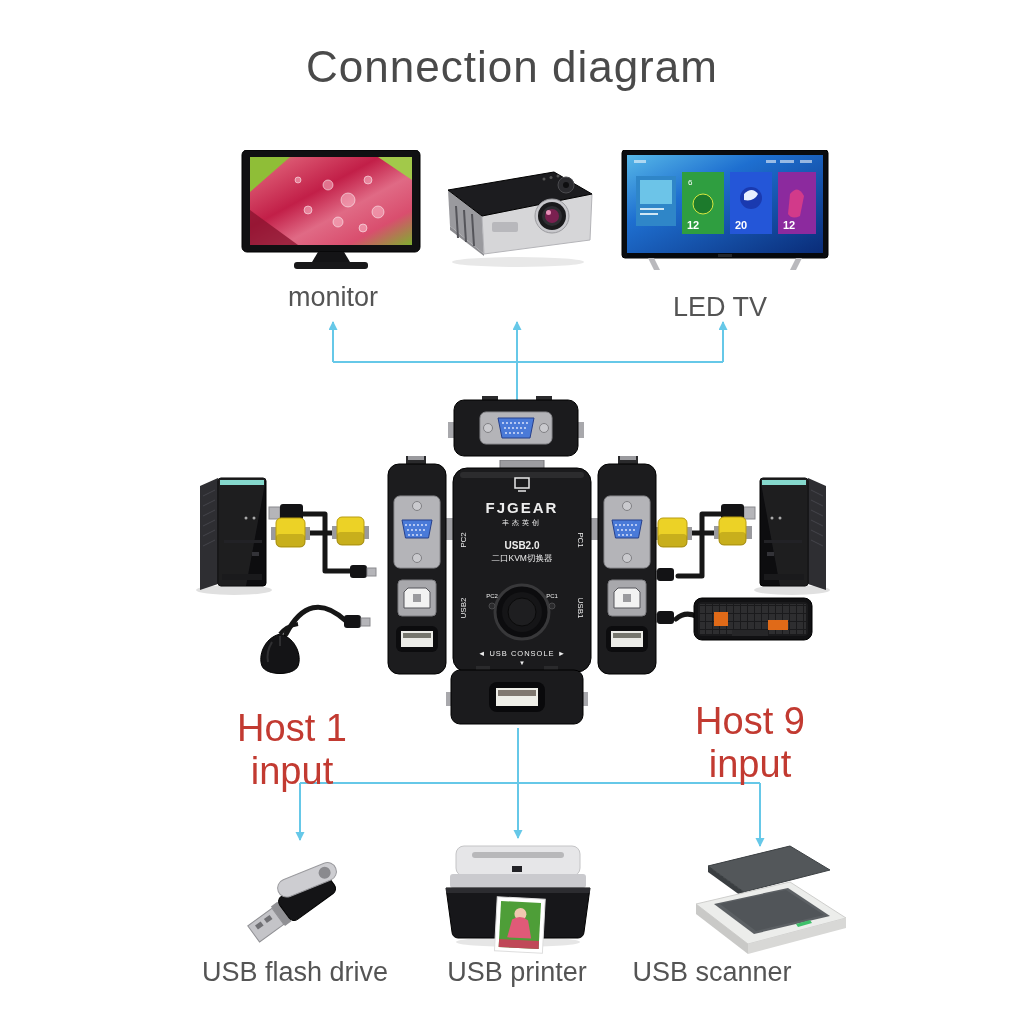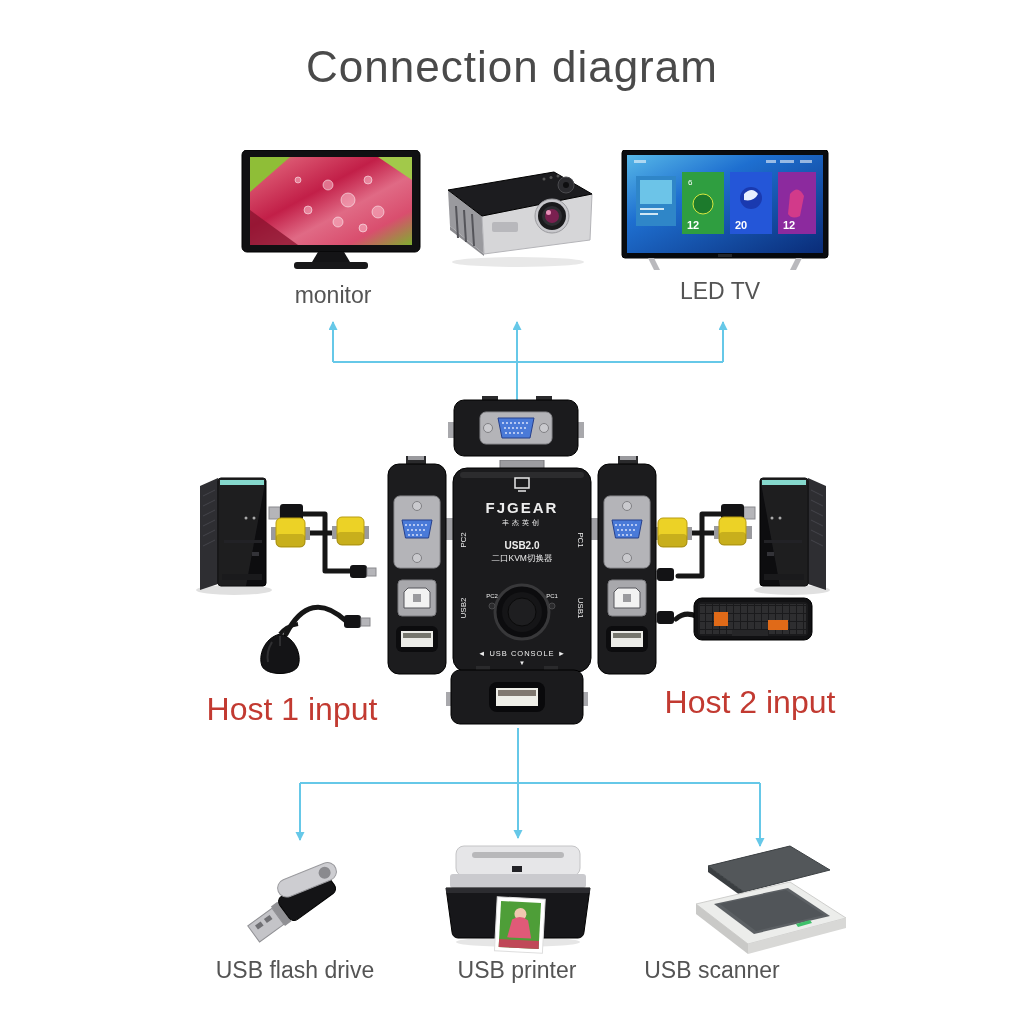--- a/index.html
+++ b/index.html
@@ -1,22 +1,22 @@
 <!DOCTYPE html>
 <html style="--connector-line: #66c8e8; --host-label: #c23a31; --label-text: #545454; --vga-yellow: #ecd226; --vga-port-blue: #4a7ad8;"><head>
 <meta charset="utf-8">
 <style>
   html,body{margin:0;padding:0;background:#fff;}
   body{width:1024px;height:1024px;font-family:"Liberation Sans",sans-serif;}
   .scene{position:relative;width:888px;height:1024px;background:#fff;overflow:hidden;}
   .abs{position:absolute;}
   .title{position:absolute;left:0;top:42px;width:1024px;text-align:center;
          font-size:44px;letter-spacing:1px;color:#4a4a4a;font-weight:400;}
-  .devlabel{position:absolute;text-align:center;font-size:23px;color:var(--label-text,#545454);}
-  .hostlabel{position:absolute;text-align:center;font-size:32px;color:var(--host-label,#c23a31);}
+  .devlabel{position:absolute;text-align:center;font-size:27px;color:var(--label-text,#545454);}
+  .hostlabel{position:absolute;text-align:center;font-size:38px;color:var(--host-label,#c23a31);margin-top:16px;}
   svg{display:block;}
   .overlay{position:absolute;left:0;top:0;z-index:1;}
   .device{z-index:2;}
   .txt{z-index:3;}
   .cline{stroke:var(--connector-line,#66c8e8);stroke-width:2;fill:none;}
   .cfill{fill:var(--connector-line,#66c8e8);}
   .cable{stroke:#161616;stroke-width:5;fill:none;stroke-linejoin:round;stroke-linecap:round;}
   .vgay{fill:var(--vga-yellow,#ecd226);stroke:#b89c10;}
   .vgab{fill:var(--vga-port-blue,#4a7ad8);stroke:#27408b;}
   .kvmtxt{fill:#ededed;}
@@ -185,21 +185,21 @@
       <path d="M170,44 q8,-10 14,2 l-4,20 q-8,4 -12,-2 z" fill="#d23a8a"></path>
       <text x="163" y="79" font-size="11" font-weight="bold" fill="#fff">12</text>
     </g>
     <rect x="7" y="103" width="196" height="5" fill="#06080c"></rect>
     <rect x="98" y="104" width="14" height="3" fill="#24262a"></rect>
     <polygon points="28,108 34,108 40,120 34,120" fill="#b9b9bd"></polygon>
     <polygon points="176,108 182,108 176,120 170,120" fill="#b9b9bd"></polygon>
   </svg>
 
   <div class="devlabel txt" style="left:243px;top:282px;width:180px">monitor</div>
-  <div class="devlabel txt" style="left:630px;top:278px;width:180px">LED TV</div>
+  <div class="devlabel txt" style="left:630px;top:292px;width:180px">LED TV</div>
 
   <svg class="abs device" style="left:448px;top:394px" width="136" height="66" viewBox="0 0 136 66">
     <rect x="34" y="2" width="16" height="8" fill="#2a2a2c"></rect>
     <rect x="88" y="2" width="16" height="8" fill="#2a2a2c"></rect>
     <rect x="0" y="28" width="7" height="16" fill="#a8a8ac"></rect>
     <rect x="129" y="28" width="7" height="16" fill="#a8a8ac"></rect>
     <rect x="6" y="6" width="124" height="56" rx="10" fill="#1b1b1d" stroke="#000"></rect>
     <rect x="32" y="18" width="72" height="32" rx="6" fill="#b4b4b8" stroke="#8a8a8e"></rect>
     <circle cx="40" cy="34" r="4.5" fill="#cacace" stroke="#808084"></circle>
     <circle cx="96" cy="34" r="4.5" fill="#cacace" stroke="#808084"></circle>
@@ -394,21 +394,21 @@
       </pattern>
     </defs>
     <rect x="2" y="8" width="118" height="42" rx="8" fill="#111113" stroke="#000"></rect>
     <rect x="6" y="12" width="110" height="34" rx="4" fill="#1a1a1c"></rect>
     <rect x="8" y="14" width="106" height="30" fill="url(#keys)"></rect>
     <rect x="22" y="22" width="14" height="14" fill="#e06a18"></rect>
     <rect x="76" y="30" width="20" height="10" fill="#e06a18"></rect>
     <rect x="40" y="40" width="36" height="6" fill="#262628"></rect>
   </svg>
 
-  <div class="hostlabel txt" style="left:660px;top:684px;width:180px">Host 2 input</div>
+  <div class="hostlabel txt" style="left:660px;top:684px;width:180px">Host 9 input</div>
 
   <svg class="abs device" style="left:234px;top:844px" width="132" height="110" viewBox="0 0 132 110">
     <g transform="rotate(-36 66 55)">
       <rect x="8" y="46" width="30" height="20" fill="#c4c4c8" stroke="#909094"></rect>
       <rect x="14" y="50" width="7" height="5" fill="#707074"></rect>
       <rect x="25" y="50" width="7" height="5" fill="#707074"></rect>
       <rect x="38" y="44" width="8" height="24" fill="#909094"></rect>
       <rect x="46" y="42" width="56" height="28" rx="6" fill="#141416" stroke="#000"></rect>
       <g transform="rotate(14 56 40)">
         <rect x="52" y="28" width="62" height="18" rx="9" fill="#cdcdd1" stroke="#9a9a9e"></rect>

